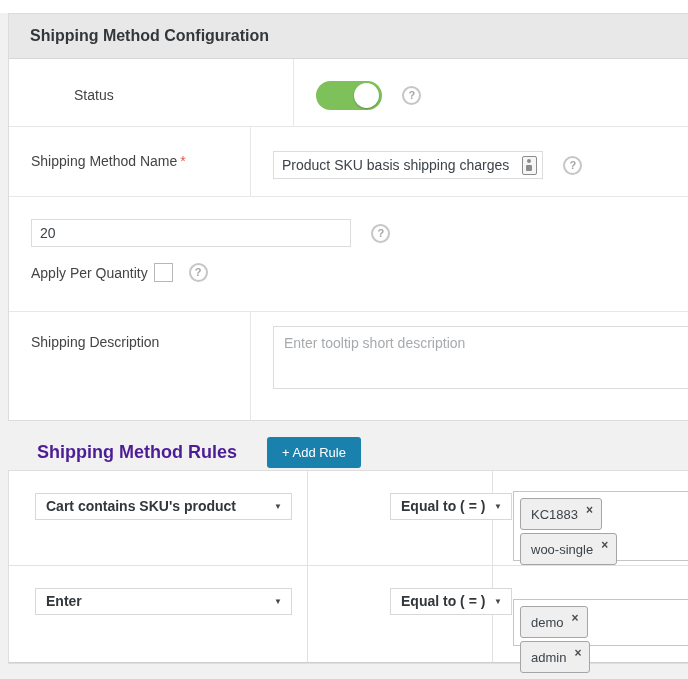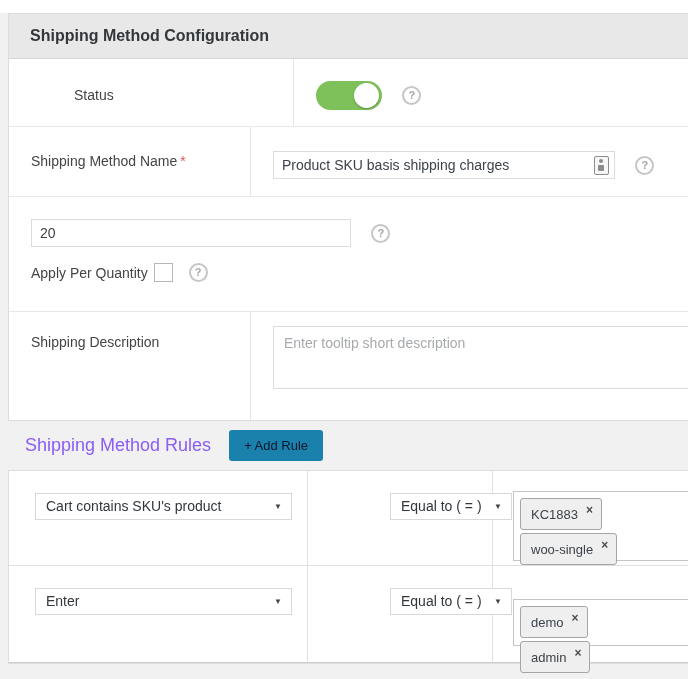--- a/index.html
+++ b/index.html
@@ -58,21 +58,21 @@
     line-height:15px;text-align:center;cursor:pointer;
   }
 
   
   .input-wrap{position:relative;display:inline-block;vertical-align:middle;}
   input.text{
     box-sizing:border-box;height:28px;border:1px solid #dcdcde;background:#fff;
     font-family:"Liberation Sans",sans-serif;font-size:14px;color:#3c434a;
     padding:0 28px 0 8px;outline:none;
   }
-  .name-input{width:342px;}
+  .name-input{width:270px;}
   .charge-input{width:320px;padding-right:8px !important;}
   .autofill-icon{
     position:absolute;right:6px;top:5px;width:13px;height:17px;
     border:1px solid #8c8c8c;border-radius:2px;background:#f6f6f6;
   }
   .autofill-icon::before{
     content:"";position:absolute;left:4px;top:2px;width:4px;height:4px;
     background:#8c8c8c;border-radius:50%;
   }
   .autofill-icon::after{
@@ -90,44 +90,44 @@
 
   textarea.tooltip{
     box-sizing:border-box;width:420px;height:63px;border:1px solid #dcdcde;
     font-family:"Liberation Sans",sans-serif;font-size:14px;color:#3c434a;
     padding:8px 10px;resize:none;outline:none;
   }
   textarea.tooltip::placeholder{color:#a7aaad;opacity:1;}
 
   
   .rules-header{position:absolute;left:25px;top:430px;display:flex;align-items:center;gap:18px;}
-  .rules-title{font-size:18px;font-weight:400;color:#8b5cf6;margin:0;}
+  .rules-title{font-size:18px;font-weight:700;color:#4c1d95;margin:12px;}
   .add-rule-btn{
-    background:#1a80ac;color:#0f172a;border:none;border-radius:3px;
+    background:#1a80ac;color:#ffffff;border:none;border-radius:3px;
     font-family:"Liberation Sans",sans-serif;font-size:13px;
     padding:8px 15px;cursor:pointer;
   }
 
   .rules-table{
     position:absolute;left:8px;top:470px;width:694px;background:#fff;
     border:1px solid #dedede;box-sizing:border-box;
   }
   .rule-row{display:flex;border-bottom:1px solid #e1e1e1;box-sizing:border-box;}
   .rule-row:last-child{border-bottom:1px solid #cfcfcf;}
   .rule-row-1{height:95px;}
   .rule-row-2{height:97px;}
   .rule-cell{box-sizing:border-box;border-right:1px solid #e1e1e1;}
   .cell-cond{width:299px;padding:22px 0 0 26px;flex-shrink:0;}
   .cell-op{width:185px;padding:22px 0 0 41px;flex-shrink:0;}
   .cell-vals{flex:1;border-right:none;padding:20px 0 0 20px;}
 
   .fakeselect{
     position:relative;box-sizing:border-box;height:27px;border:1px solid #d8d8d8;
     background:#fff;font-size:14px;color:#32373c;line-height:25px;
-    padding:0 22px 0 10px;cursor:pointer;white-space:nowrap;
+    padding:0 22px 0 10px;cursor:pointer;white-space:nowrap;font-weight:bold;
   }
   .sel-cond{width:257px;}
   .sel-op{width:122px;margin-left:41px;}
   .sel-arrow{
     position:absolute;right:9px;top:0;line-height:26px;
     font-size:8px;color:#444;pointer-events:none;
   }
 
   .tagbox{
     box-sizing:border-box;border:1px solid #c5c5c5;background:#fff;

